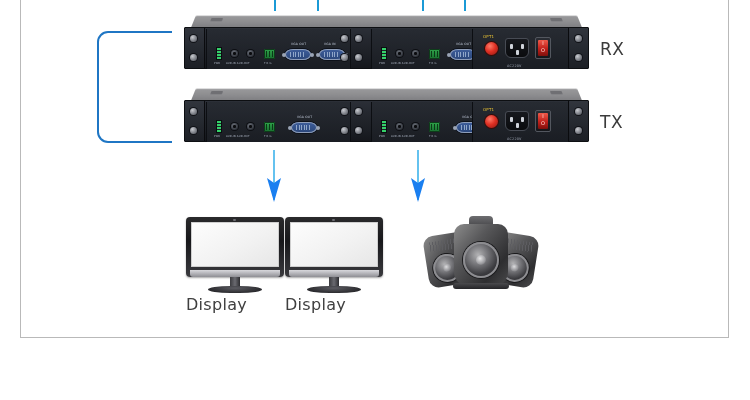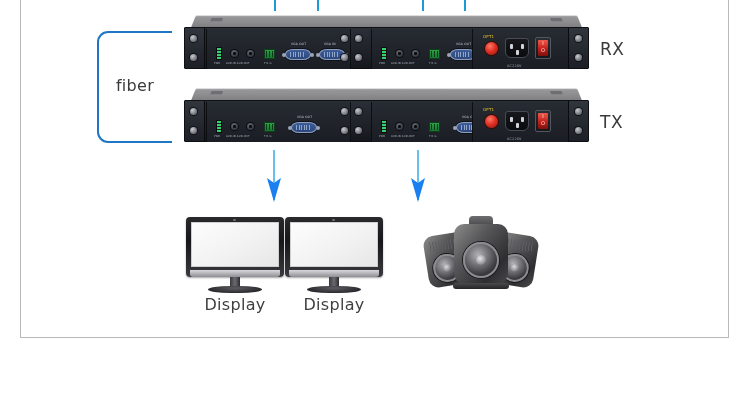--- a/index.html
+++ b/index.html
@@ -290,21 +290,20 @@
   .mon-base {
     position:absolute; left:22px; top:69px;
     width:54px; height:7px;
     background: radial-gradient(ellipse at 50% 30%, #5c5c62 0%, #2b2b2f 70%);
     border-radius:50%/60%;
   }
   .cap {
     position:absolute;
     font-size:16px;
     color:#3f3f3f;
-    text-align:center;
     letter-spacing:.3px;
   }
 
   
   .speakers { position:absolute; left:425px; top:212px; width:112px; height:78px; }
   .spk {
     position:absolute;
     background: linear-gradient(130deg,#8c8c8c 0%, #58585a 35%, #2e2e30 75%, #4a4a4c 100%);
     border-radius:6px;
   }
@@ -356,21 +355,20 @@
   <div class="toplines">
     <div class="topline" style="left:274px"></div>
     <div class="topline" style="left:317px"></div>
     <div class="topline" style="left:422px"></div>
     <div class="topline" style="left:464px"></div>
   </div>
 
   <svg class="bracket" viewBox="0 0 78 114">
     <path d="M76 2 H12 A10 10 0 0 0 2 12 V102 A10 10 0 0 0 12 112 H76" fill="none" stroke="#1f76c4" stroke-width="2"></path>
   </svg>
-  <div class="fiber-label">fiber</div>
 
   <div class="device dev-rx">
     <div class="dev-top">
       <div class="dev-ear l"></div>
       <div class="dev-ear r"></div>
     </div>
     <div class="dev-face">
 
       <div class="ear-panel">
         <div class="screw" style="left:5px; top:7px"></div>

